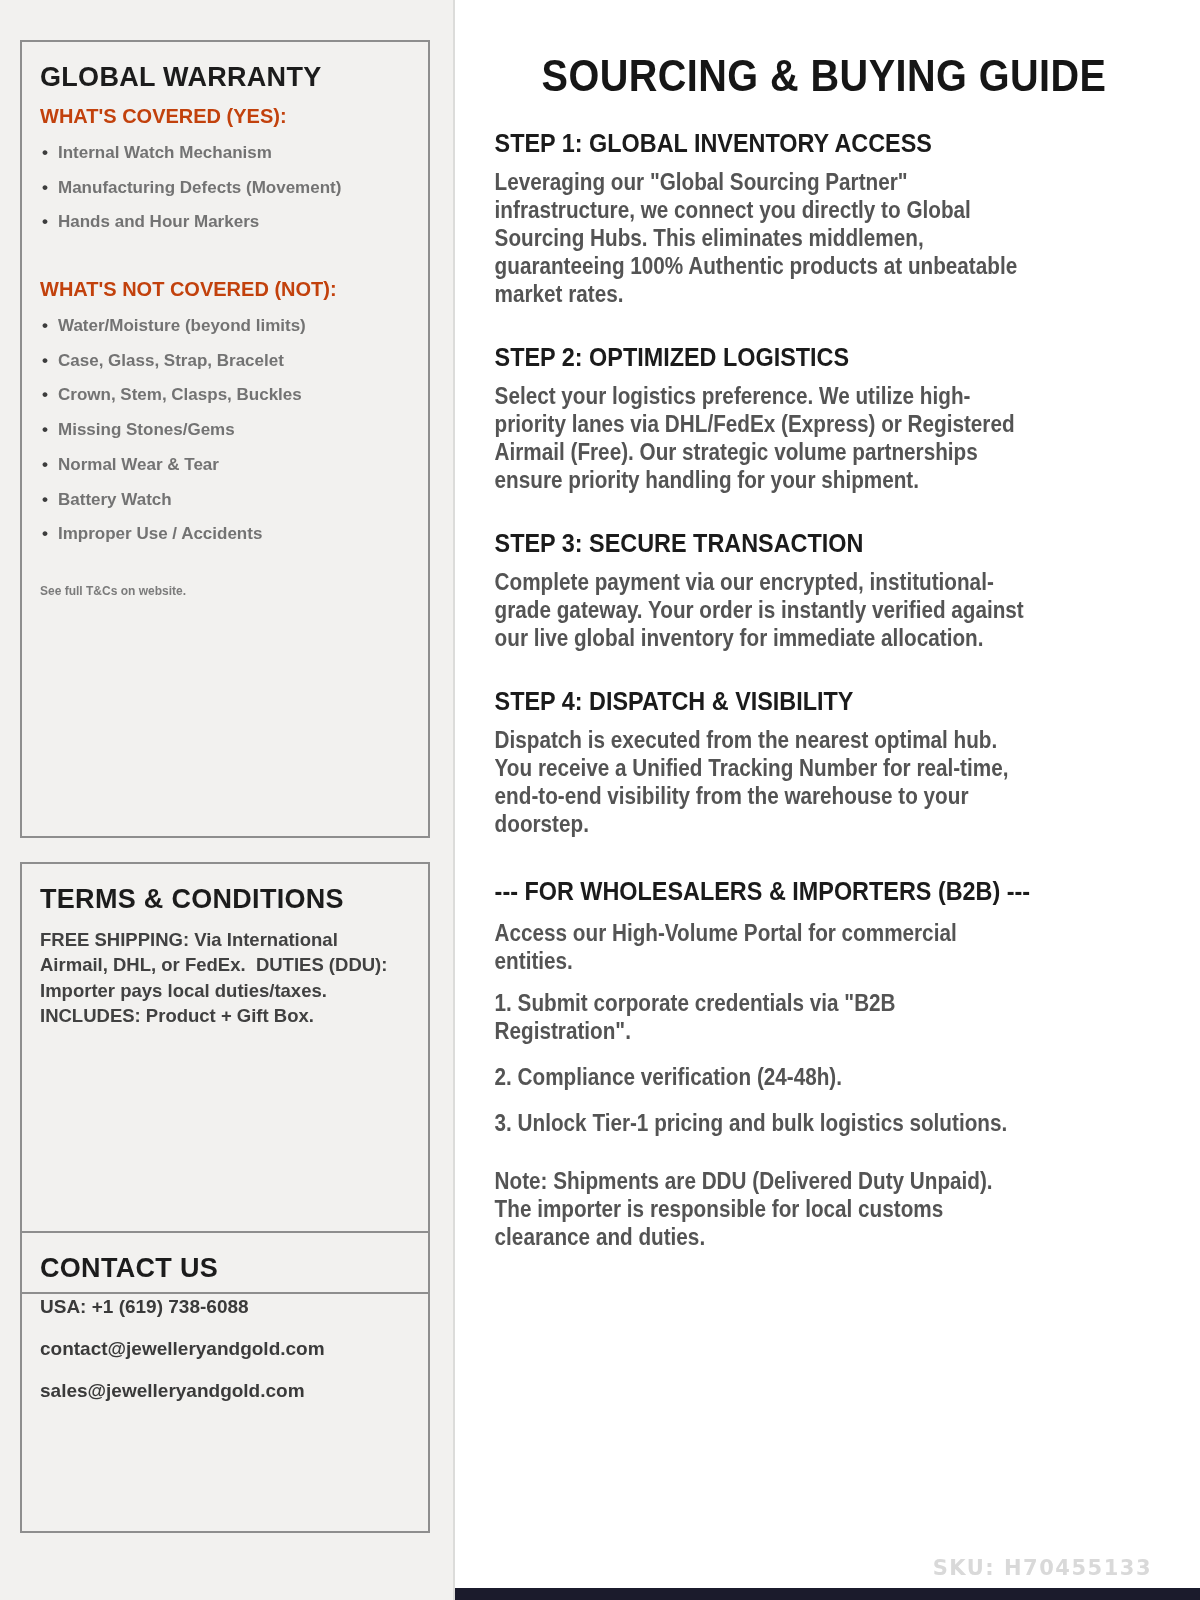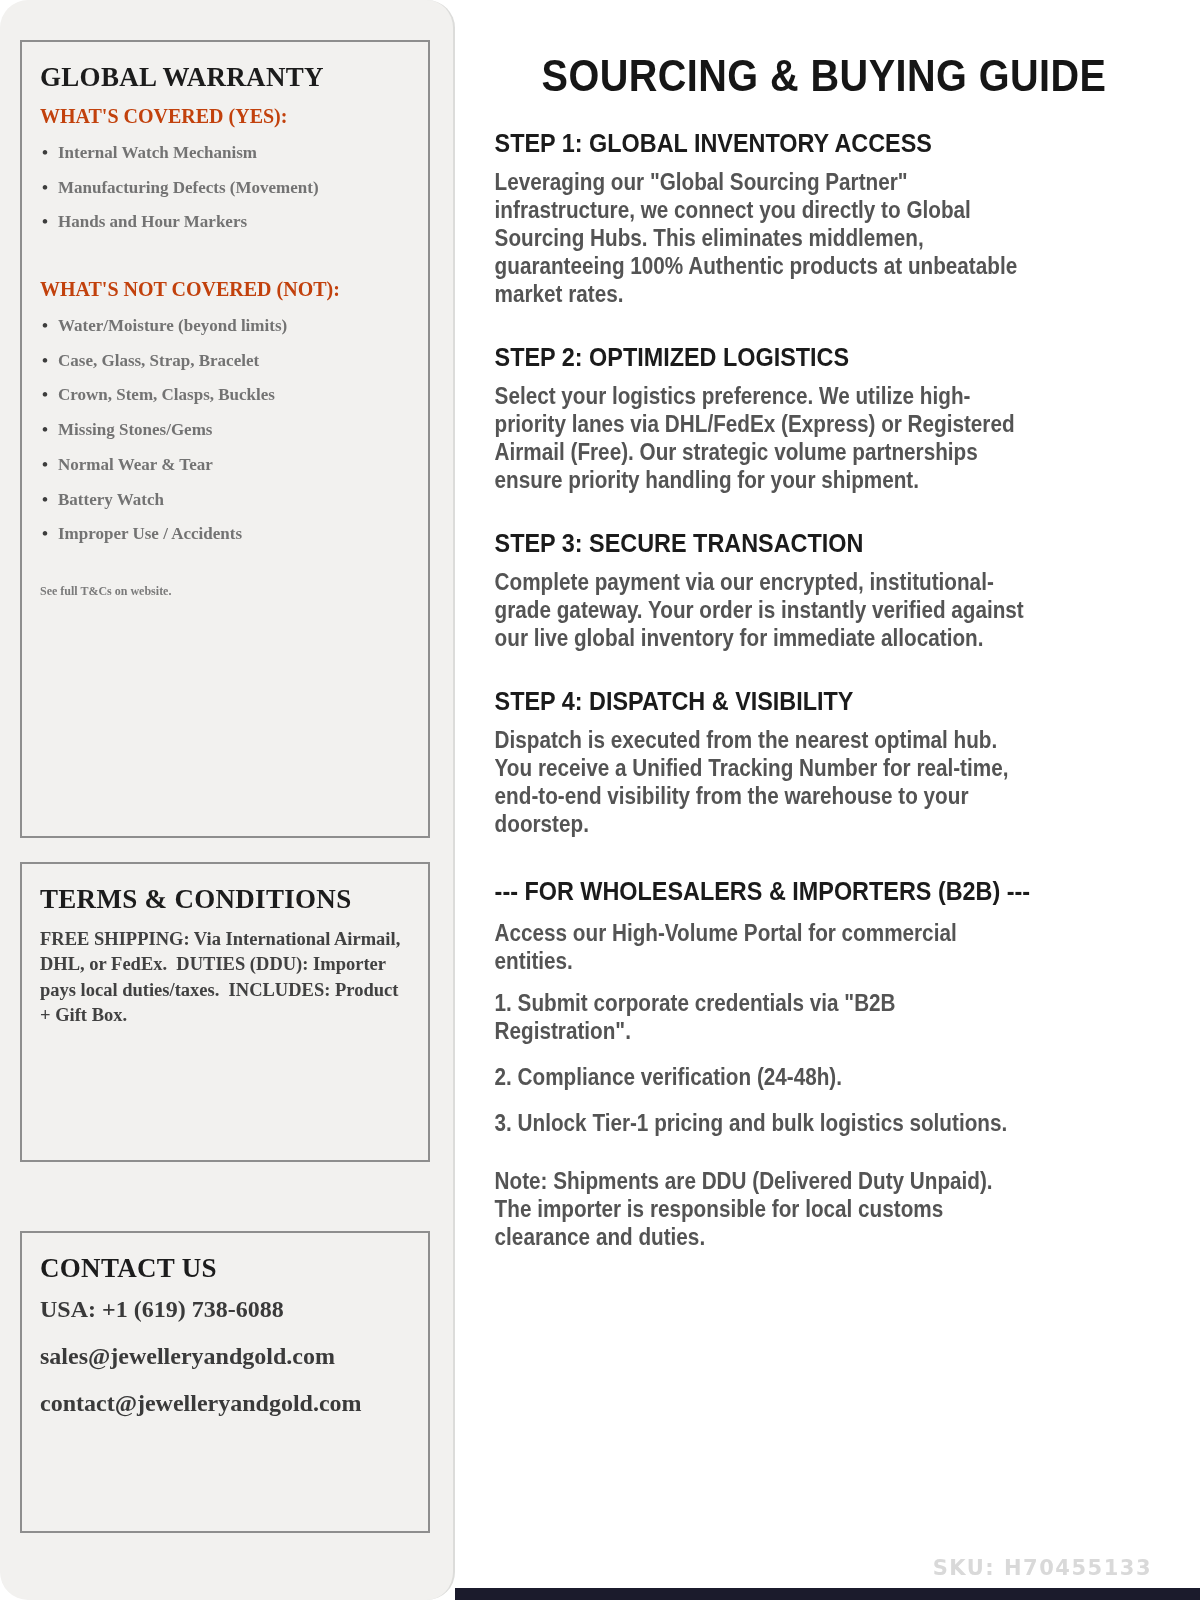--- a/index.html
+++ b/index.html
@@ -11,32 +11,31 @@
     overflow: hidden;
   }
 
   
   .sidebar {
     position: absolute;
     left: 0; top: 0;
     width: 455px; height: 1600px;
     background: #f2f1ef;
     border-right: 2px solid #dcdcda;
-    font-family: Liberation Serif, serif;
-    border-radius: 28px;
+    font-family: Liberation Sans, sans-serif;
   }
   .panel {
     position: absolute;
     left: 20px;
     width: 410px;
     border: 2px solid #8e8e8e;
     padding: 20px 18px;
   }
   .panel-warranty { top: 40px;  height: 798px; }
-  .panel-terms    { top: 862px; height: 300px; }
+  .panel-terms    { top: 862px; height: 432px; }
   .panel-contact  { top: 1231px; height: 302px; }
 
   .panel h2 {
     font-size: 27px;
     font-weight: bold;
     color: #1c1c1c;
     letter-spacing: 0.3px;
     margin-bottom: 12px;
   }
   .sub-heading {
@@ -68,21 +67,21 @@
     color: #7b7b7b;
   }
   .terms-body {
     font-size: 18.5px;
     font-weight: bold;
     color: #414141;
     line-height: 1.37;
     white-space: pre-wrap;
   }
   .contact-item {
-    font-size: 24px;
+    font-size: 19px;
     font-weight: bold;
     color: #3a3a3a;
     margin-bottom: 20px;
   }
 
   
   .main {
     position: absolute;
     left: 455px; top: 0;
     width: 745px; height: 1600px;
@@ -167,22 +166,22 @@
   </div>
 
   <div class="panel panel-terms">
     <h2>TERMS &amp; CONDITIONS</h2>
     <div class="terms-body">FREE SHIPPING: Via International Airmail, DHL, or FedEx.  DUTIES (DDU): Importer pays local duties/taxes.  INCLUDES: Product + Gift Box.</div>
   </div>
 
   <div class="panel panel-contact">
     <h2>CONTACT US</h2>
     <div class="contact-item">USA: +1 (619) 738-6088</div>
+    <div class="contact-item">contact@jewelleryandgold.com</div>
     <div class="contact-item">sales@jewelleryandgold.com</div>
-    <div class="contact-item">contact@jewelleryandgold.com</div>
   </div>
 
 </div>
 
 <div class="main">
   <div class="squeeze">
 
     <h1 class="main-title">SOURCING &amp; BUYING GUIDE</h1>
 
     <div class="step first">

